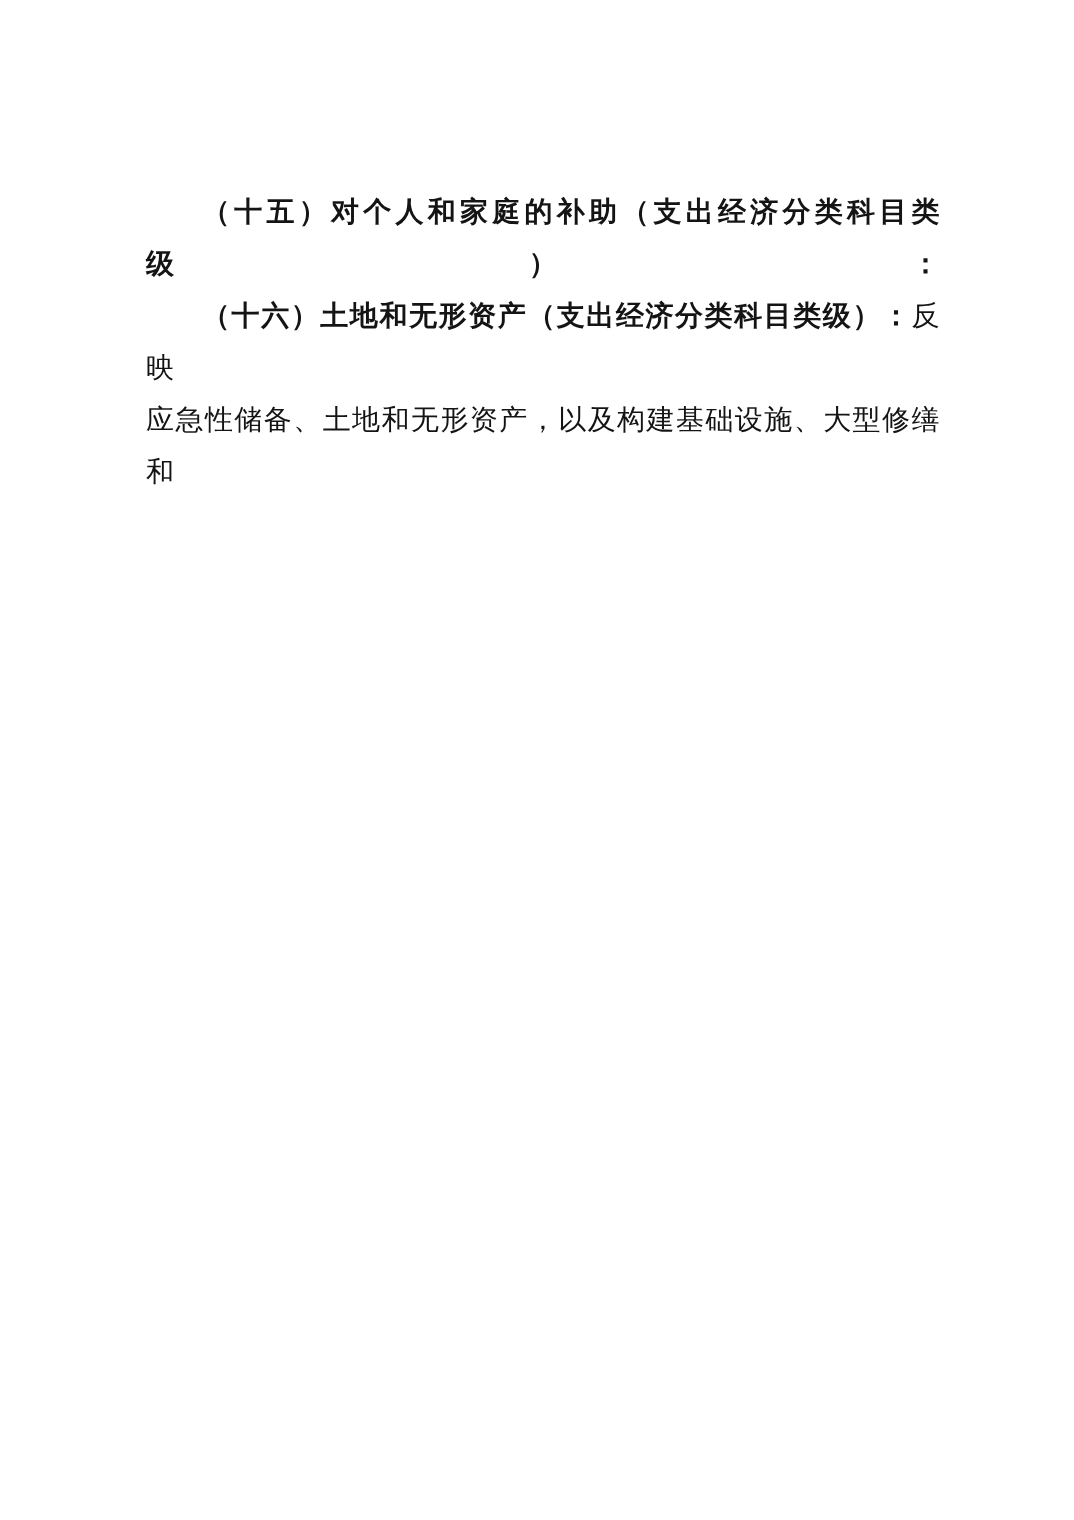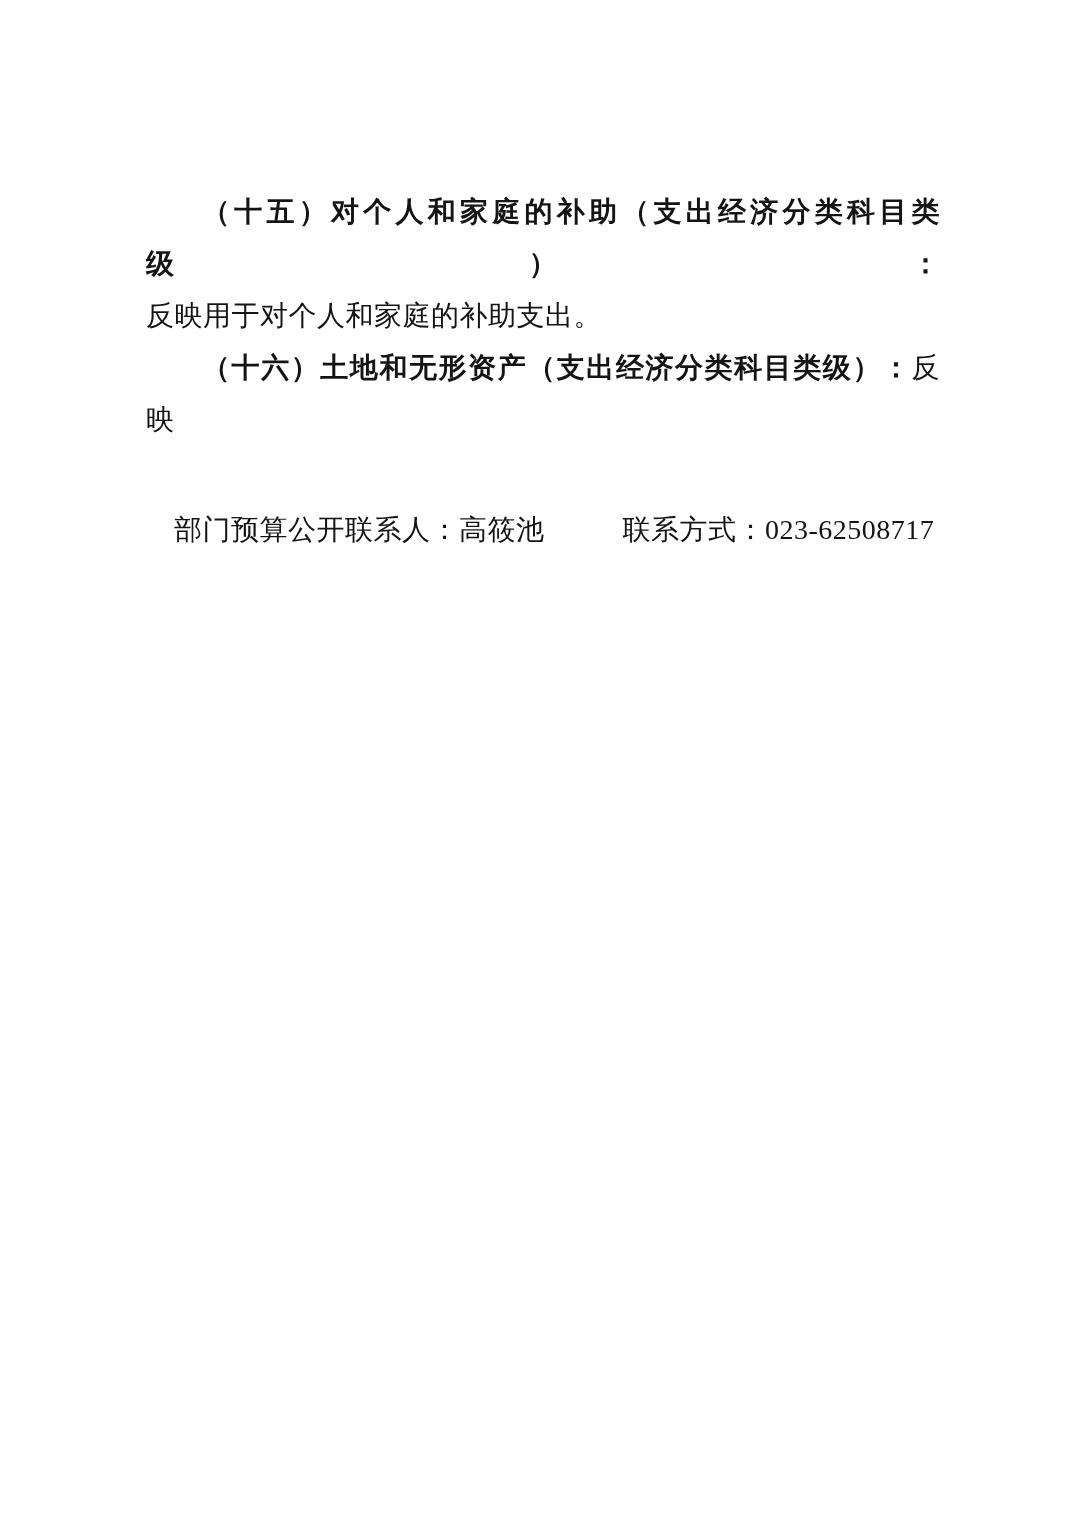--- a/index.html
+++ b/index.html
@@ -47,25 +47,22 @@
 </style>
 </head>
 <body>
 
 <div class="page">
   <div class="content">
 
     <div>
         <div class="paragraph">
           <div class="line justify" style="text-indent: 2em;"><span class="seg bold">（十五）对个人和家庭的补助（支出经济分类科目类级）：</span></div>
-          <div class="line"><span class="seg">反映用于对个人和家庭的补助支出。</span></div>
         </div>
         <div class="paragraph">
           <div class="line justify" style="text-indent: 2em;"><span class="seg bold">（十六）土地和无形资产（支出经济分类科目类级）：</span><span class="seg">反映</span></div>
+          <div class="line justify"><span class="seg">应急性储备、土地和无形资产，以及构建基础设施、大型修缮和</span></div>
         </div>
       </div>
 
-    <div class="contact-line">
-      <span>部门预算公开联系人：</span><span>高筱池</span><span class="phone-group"><span>联系方式：</span><span class="phone-number">023-62508717</span></span>
-    </div>
 
   </div>
 </div>
 
 </body></html>

